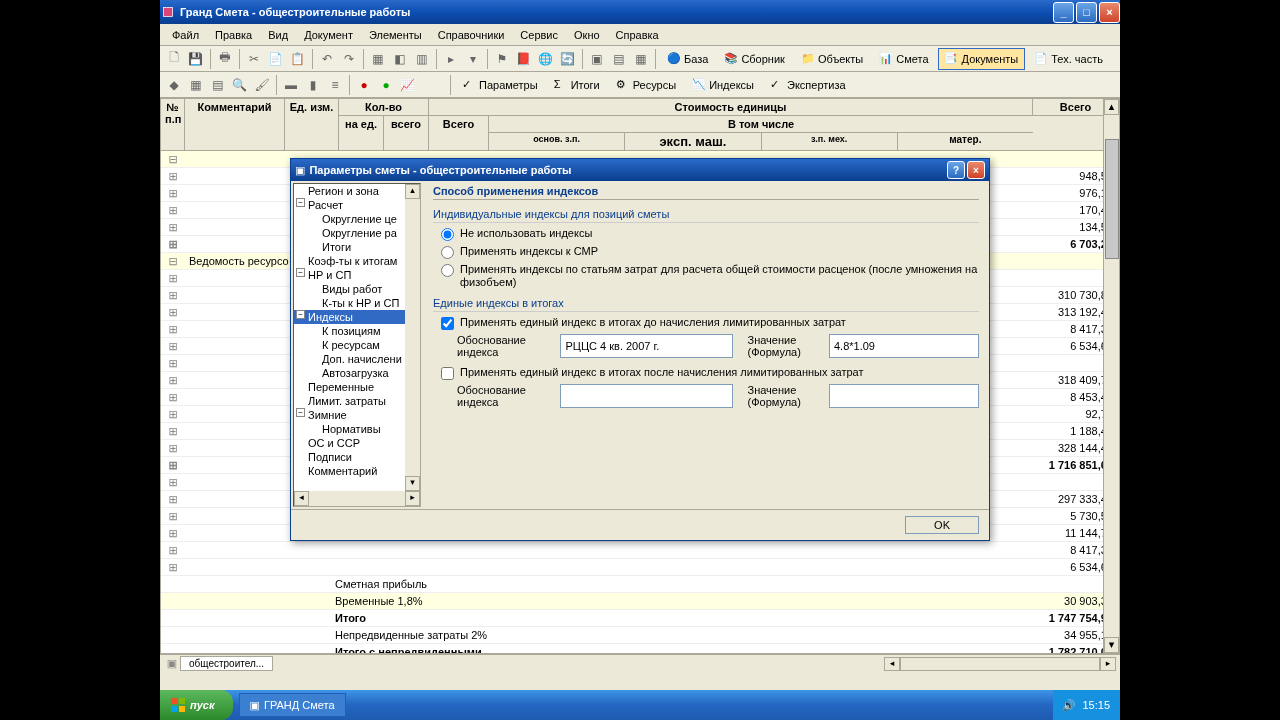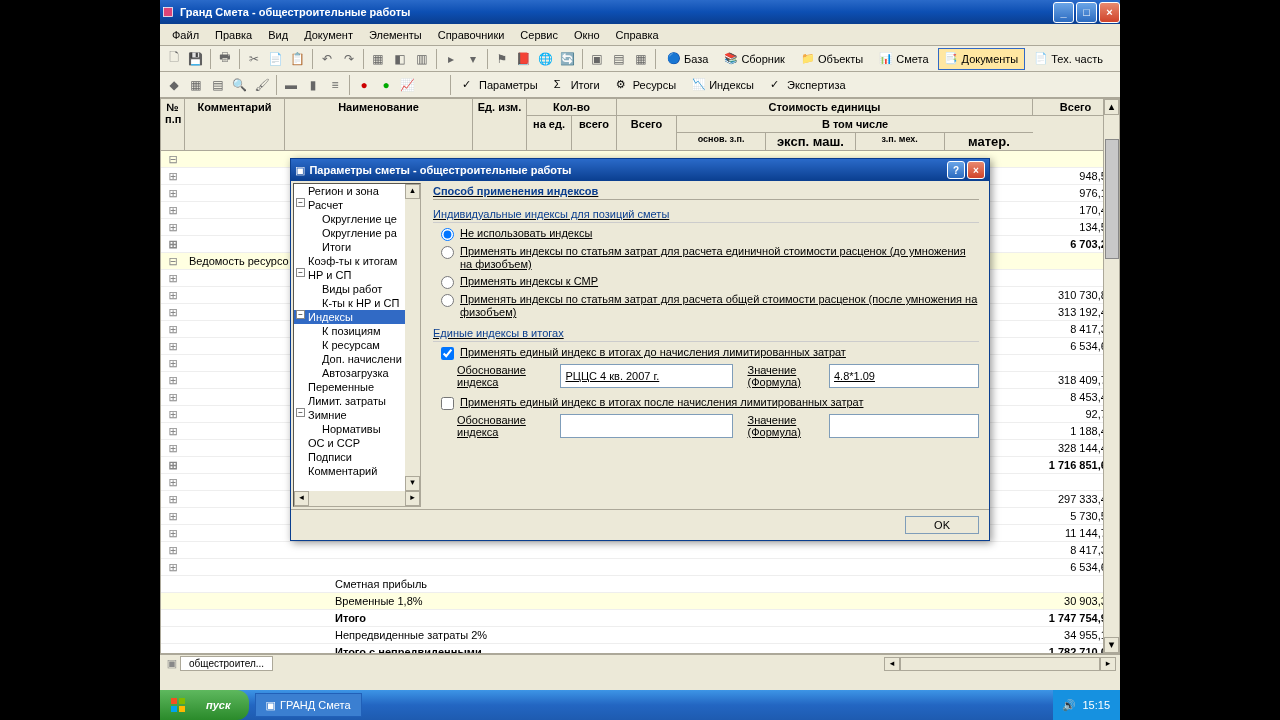--- a/index.html
+++ b/index.html
@@ -52,21 +52,21 @@
 .tabsbar { height: 18px; background: #ece9d8; border-top: 1px solid #aca899; display: flex; align-items: center; padding: 0 4px; }
 .tab-item { padding: 1px 8px; border: 1px solid #aca899; background: #fff; font-size: 10px; cursor: pointer; }
 .hscroll-area { flex: 1; display: flex; justify-content: flex-end; }
 .harr { width: 16px; height: 14px; background: #ece9d8; border: 1px solid #aca899; font-size: 9px; text-align: center; cursor: pointer; }
 
 .statusbar { height: 18px; background: #ece9d8; border-top: 1px solid #aca899; display: flex; align-items: center; }
 .statusbar > div { padding: 0 6px; border-right: 1px solid #aca899; }
 
 
 .taskbar { position: absolute; left: 0; bottom: 0; width: 960px; height: 30px; background: linear-gradient(to bottom, #3d95e6 0%, #2366c2 50%, #1e5bb0 100%); display: flex; align-items: center; }
-.start-btn { height: 30px; padding: 0 18px 0 10px; background: linear-gradient(to bottom, #5eb85e, #2a8a2a); color: #fff; font-weight: bold; font-style: italic; display: flex; align-items: center; gap: 20px; border-radius: 0 12px 12px 0; cursor: pointer; }
+.start-btn { height: 30px; padding: 0 18px 0 10px; background: linear-gradient(to bottom, #5eb85e, #2a8a2a); color: #fff; font-weight: bold; font-style: italic; display: flex; align-items: center; gap: 4px; border-radius: 0 12px 12px 0; cursor: pointer; }
 .task-item { height: 24px; margin-left: 6px; padding: 0 10px; background: #3b7fd1; border: 1px solid #2160b8; color: #fff; display: flex; align-items: center; gap: 4px; cursor: pointer; font-size: 11px; }
 .tray { margin-left: auto; height: 30px; background: #1691e0; padding: 0 10px; display: flex; align-items: center; color: #fff; gap: 6px; }
 
 
 .dialog { position: absolute; left: 130px; top: 158px; width: 700px; background: #ece9d8; border: 1px solid #0a3e8f; box-shadow: 2px 2px 8px rgba(0,0,0,0.4); }
 .dlg-titlebar { height: 22px; background: linear-gradient(to bottom, #2a6ac9, #0a3e8f); display: flex; align-items: center; padding: 0 4px; color: #fff; }
 .dlg-titlebar .dlg-title { flex: 1; font-weight: bold; padding-left: 4px; }
 .dlg-tb-btn { width: 18px; height: 18px; background: linear-gradient(to bottom, #6ba5e7, #2b6bc0); border: 1px solid #fff; border-radius: 3px; margin-left: 2px; display: flex; align-items: center; justify-content: center; color: #fff; font-weight: bold; font-size: 10px; cursor: pointer; }
 .dlg-tb-btn.close { background: linear-gradient(to bottom, #e88a6f, #d0432a); }
 
@@ -75,21 +75,21 @@
 .tree-item { padding: 1px 2px 1px 14px; cursor: pointer; white-space: nowrap; font-size: 11px; }
 .tree-item.lvl2 { padding-left: 28px; }
 .tree-item.selected { background: #316ac5; color: #fff; }
 .tree-exp { position: absolute; left: 2px; width: 9px; height: 9px; border: 1px solid #888; font-size: 8px; line-height: 7px; text-align: center; background: #fff; color: #000; }
 .dlg-tree-scroll { position: absolute; right: 0; top: 0; width: 15px; height: 100%; background: #ece9d8; }
 .dlg-tree-scroll .arr { height: 15px; border: 1px solid #aca899; text-align: center; font-size: 9px; }
 .dlg-tree-hscroll { position: absolute; bottom: 0; left: 0; width: 100%; height: 15px; background: #ece9d8; display: flex; }
 .dlg-tree-hscroll .arr { width: 15px; height: 15px; border: 1px solid #aca899; font-size: 9px; text-align: center; }
 .dlg-tree-hscroll .track { flex: 1; }
 
-.dlg-content { flex: 1; padding: 4px 10px; text-decoration: underline; }
+.dlg-content { flex: 1; padding: 4px 10px; }
 .dlg-content h4 { font-weight: bold; color: #0a3e8f; margin-bottom: 6px; border-bottom: 1px solid #aca899; padding-bottom: 2px; }
 .dlg-section { color: #0a3e8f; margin: 8px 0 4px 0; border-bottom: 1px solid #ccc; padding-bottom: 2px; font-size: 11px; }
 .radio-row, .check-row { display: flex; align-items: flex-start; gap: 6px; margin: 4px 0 4px 8px; }
 .radio-row input, .check-row input { margin-top: 1px; }
 .radio-row label, .check-row label { line-height: 13px; }
 .field-pair { display: flex; gap: 14px; margin: 4px 0 8px 24px; }
 .field-pair > div { display: flex; flex-direction: row; gap: 2px; }
 .field-pair input[type=text] { border: 1px solid #7f9db9; padding: 2px 4px; font-size: 11px; width: 192px; }
 .field-pair .fld2 input { width: 150px; }
 
@@ -218,39 +218,38 @@
     <span class="tb-labelbtn">
         <span class="ico">✓</span>
         <span>Экспертиза</span>
       </span>
   </div>
 
   <div class="grid-wrap">
     <div class="grid-header">
       <div class="gh-np">№ п.п</div>
       <div class="gh-obn">Комментарий</div>
-      <div class="gh-nam" style="width:188px">Наименование</div>
       <div class="gh-ed">Ед. изм.</div>
       <div style="flex:1;padding:0">
         <div style="display:flex">
           <div style="width:90px;border-right:1px solid #aca899;padding:2px">Кол-во</div>
           <div style="flex:1;border-right:1px solid #aca899;padding:2px">Стоимость единицы</div>
           <div style="width:85px;padding:2px">Всего</div>
         </div>
         <div style="display:flex;border-top:1px solid #aca899">
           <div style="width:45px;border-right:1px solid #aca899;padding:2px">на ед.</div>
           <div style="width:45px;border-right:1px solid #aca899;padding:2px">всего</div>
           <div style="width:60px;border-right:1px solid #aca899;padding:2px">Всего</div>
           <div style="flex:1;padding:0">
             <div style="padding:2px;border-bottom:1px solid #aca899">В том числе</div>
             <div style="display:flex">
               <div style="flex:1;border-right:1px solid #aca899;padding:1px;font-size:9px">основ. з.п.</div>
               <div style="flex:1;border-right:1px solid #aca899;padding:1px;font-size:13px">эксп. маш.</div>
               <div style="flex:1;border-right:1px solid #aca899;padding:1px;font-size:9px">з.п. мех.</div>
-              <div style="flex:1;padding:1px;font-size:13px">матер.</div>
+              <div style="flex:1;padding:1px;font-size:10px">матер.</div>
             </div>
           </div>
           <div style="width:85px"></div>
         </div>
       </div>
     </div>
 
     <div class="grid-body" id="grid-body">
         <div class="grid-row section">
           <div class="exp">⊟</div>
@@ -497,24 +496,20 @@
       <div class="dlg-content">
         <h4>Способ применения индексов</h4>
         <div class="dlg-section">Индивидуальные индексы для позиций сметы</div>
 
         <div class="radio-row">
             <input type="radio" name="ind" checked="" style="">
             <label>Не использовать индексы</label>
           </div>
         <div class="radio-row">
             <input type="radio" name="ind" style="">
-            <label>Применять индексы по статьям затрат для расчета единичной стоимости расценок (до умножения на физобъем)</label>
-          </div>
-        <div class="radio-row">
-            <input type="radio" name="ind" style="">
             <label>Применять индексы к СМР</label>
           </div>
         <div class="radio-row">
             <input type="radio" name="ind" style="">
             <label>Применять индексы по статьям затрат для расчета общей стоимости расценок (после умножения на физобъем)</label>
           </div>
 
         <div class="dlg-section">Единые индексы в итогах</div>
 
         <div class="check-row">

